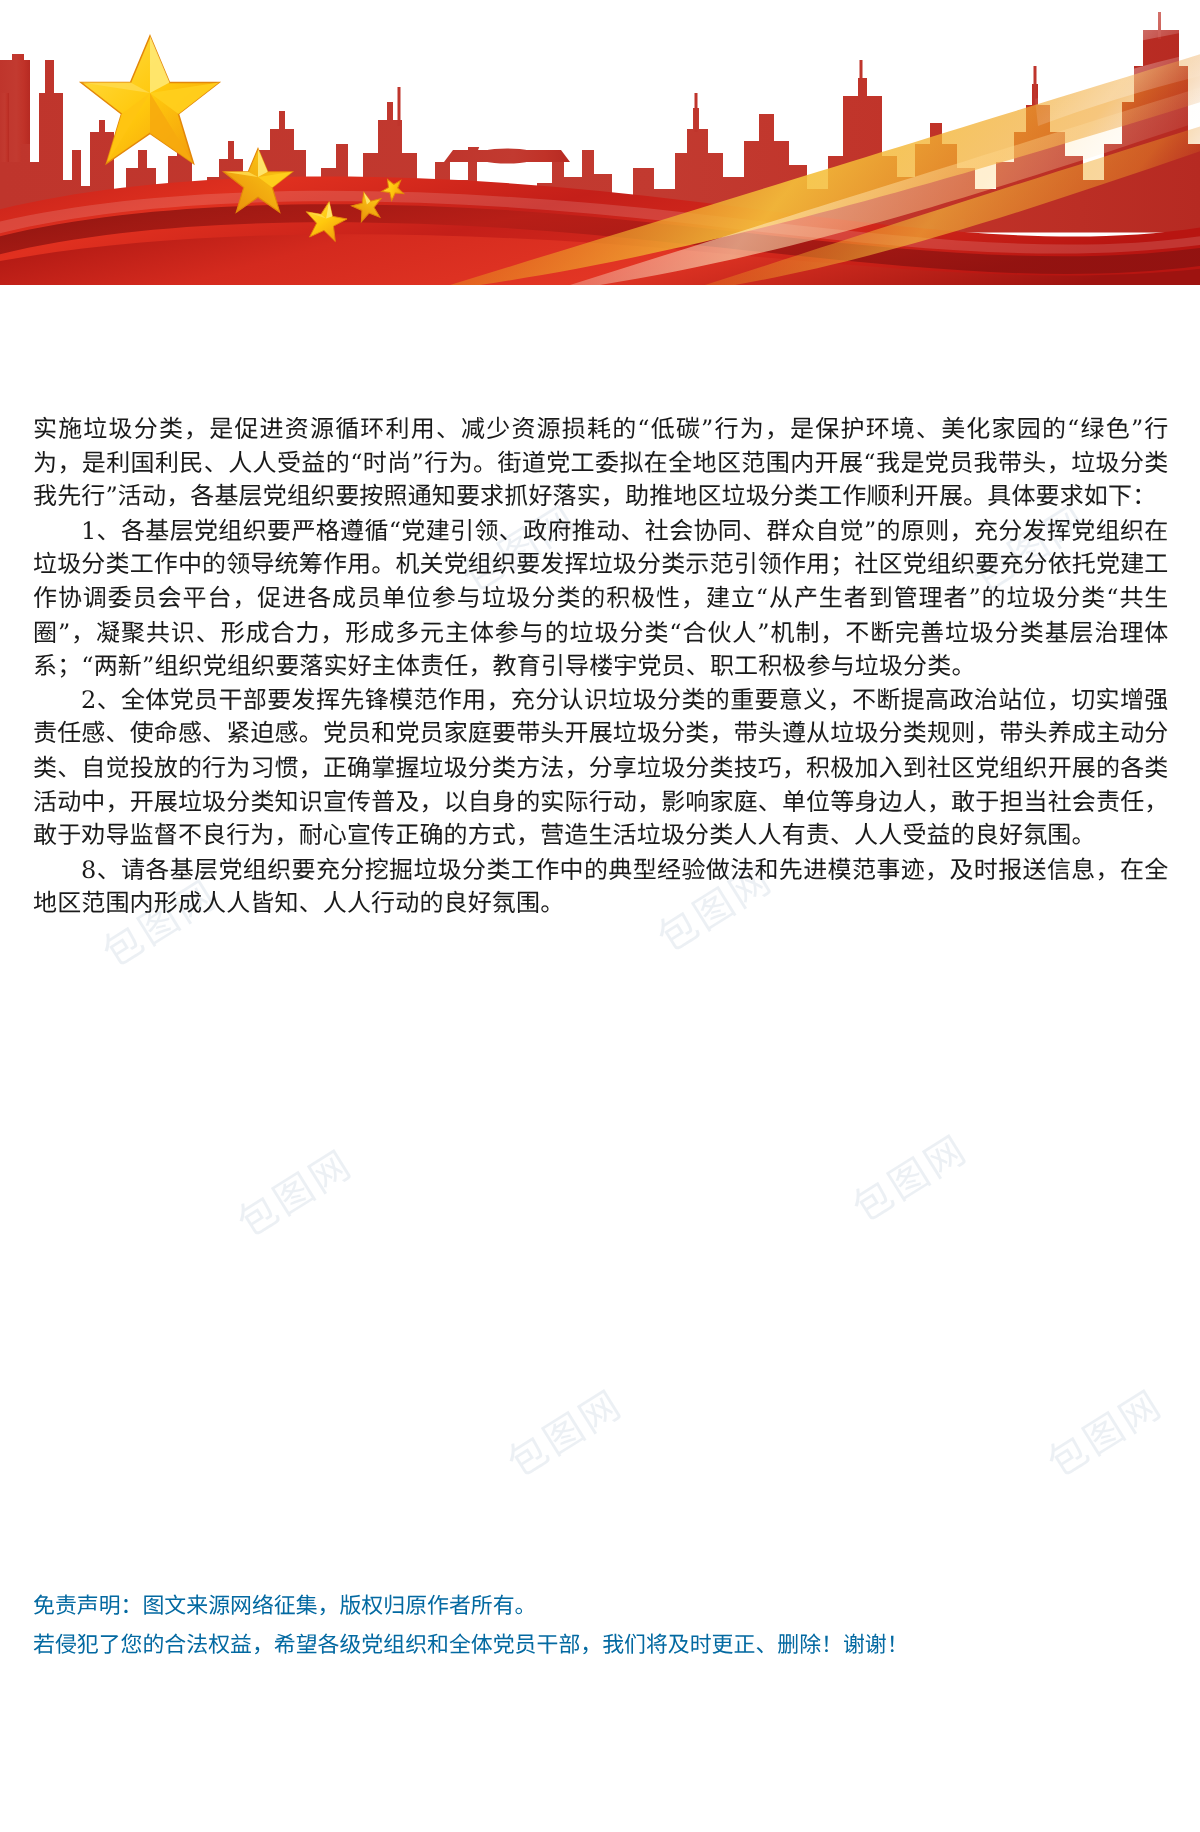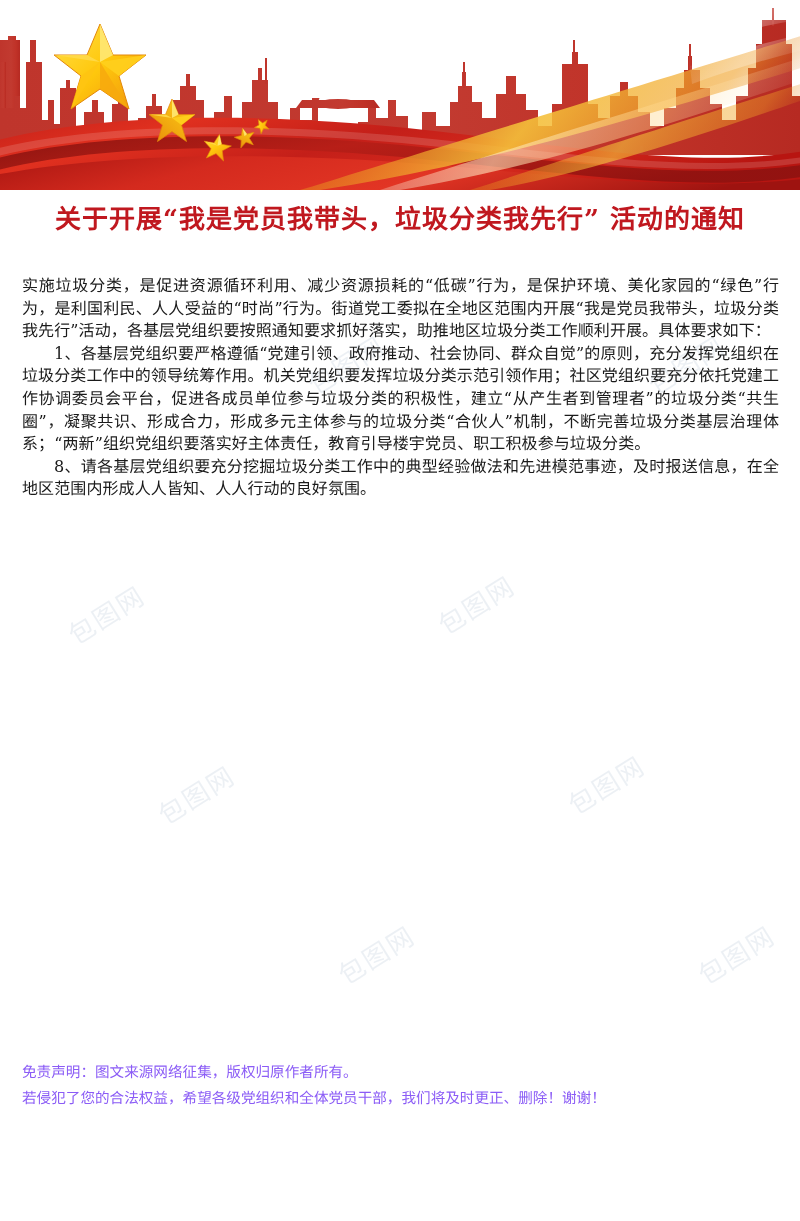--- a/index.html
+++ b/index.html
@@ -84,22 +84,22 @@
   #body-text p.indent {
     text-indent: 2em;
   }
   #footer-notes {
     position: absolute;
     left: 22px;
     top: 1059px;
     width: 757px;
     font-size: 14.6px;
     line-height: 26px;
-    color: #8b5cf6;
-    font-family: Liberation Serif, serif;
+    color: #0369a1;
+    font-family: Liberation Mono, monospace;
   }
   #footer-notes p {
     margin: 0;
     padding: 0;
   }
 </style>
 </head>
 <body>
 
 <div id="page">
@@ -296,25 +296,25 @@
 
   <div class="wm" style="left:300px; top:370px;">包图网</div>
   <div class="wm" style="left:640px; top:370px;">包图网</div>
   <div class="wm" style="left:60px;  top:620px;">包图网</div>
   <div class="wm" style="left:430px; top:610px;">包图网</div>
   <div class="wm" style="left:150px; top:800px;">包图网</div>
   <div class="wm" style="left:560px; top:790px;">包图网</div>
   <div class="wm" style="left:330px; top:960px;">包图网</div>
   <div class="wm" style="left:690px; top:960px;">包图网</div>
 
-  <h1 id="title">关于开展“我是党员我带头，垃圾分类我先行” 活动的通知</h1>
 
   <div id="body-text">
     <p>实施垃圾分类，是促进资源循环利用、减少资源损耗的“低碳”行为，是保护环境、美化家园的“绿色”行为，是利国利民、人人受益的“时尚”行为。街道党工委拟在全地区范围内开展“我是党员我带头，垃圾分类我先行”活动，各基层党组织要按照通知要求抓好落实，助推地区垃圾分类工作顺利开展。具体要求如下：</p>
     <p class="indent">1、各基层党组织要严格遵循“党建引领、政府推动、社会协同、群众自觉”的原则，充分发挥党组织在垃圾分类工作中的领导统筹作用。机关党组织要发挥垃圾分类示范引领作用；社区党组织要充分依托党建工作协调委员会平台，促进各成员单位参与垃圾分类的积极性，建立“从产生者到管理者”的垃圾分类“共生圈”，凝聚共识、形成合力，形成多元主体参与的垃圾分类“合伙人”机制，不断完善垃圾分类基层治理体系；“两新”组织党组织要落实好主体责任，教育引导楼宇党员、职工积极参与垃圾分类。</p>
+    <p class="indent">2、全体党员干部要发挥先锋模范作用，充分认识垃圾分类的重要意义，不断提高政治站位，切实增强责任感、使命感、紧迫感。党员和党员家庭要带头开展垃圾分类，带头遵从垃圾分类规则，带头养成主动分类、自觉投放的行为习惯，正确掌握垃圾分类方法，分享垃圾分类技巧，积极加入到社区党组织开展的各类活动中，开展垃圾分类知识宣传普及，以自身的实际行动，影响家庭、单位等身边人，敢于担当社会责任，敢于劝导监督不良行为，耐心宣传正确的方式，营造生活垃圾分类人人有责、人人受益的良好氛围。</p>
     <p class="indent">8、请各基层党组织要充分挖掘垃圾分类工作中的典型经验做法和先进模范事迹，及时报送信息，在全地区范围内形成人人皆知、人人行动的良好氛围。</p>
   </div>
 
   <div id="footer-notes">
     <p>免责声明：图文来源网络征集，版权归原作者所有。</p>
     <p>若侵犯了您的合法权益，希望各级党组织和全体党员干部，我们将及时更正、删除！谢谢！</p>
   </div>
 
 </div>
 

